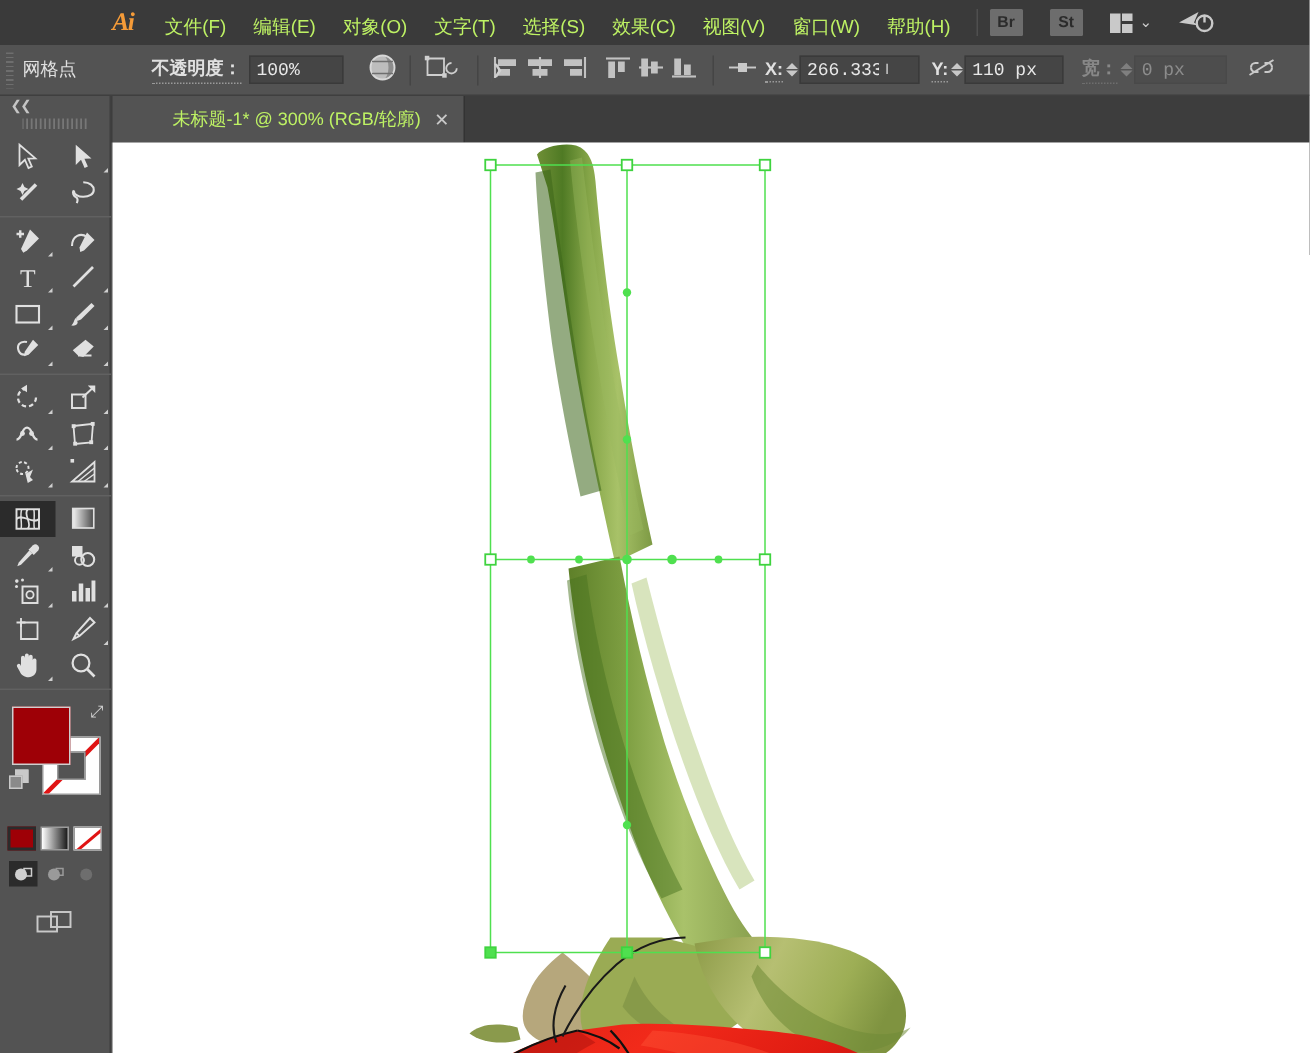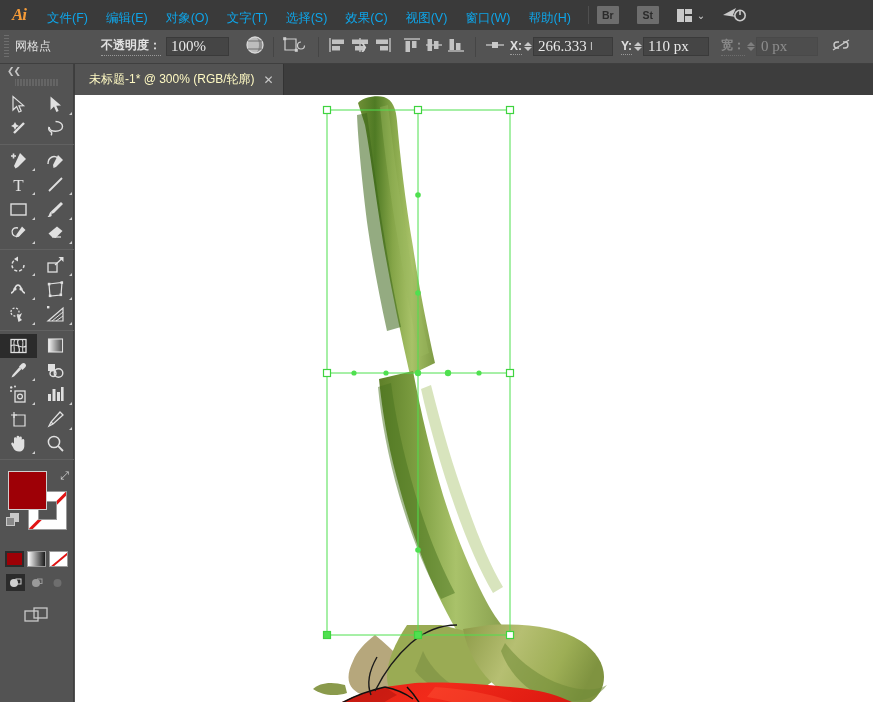--- a/index.html
+++ b/index.html
@@ -10,31 +10,31 @@
     color:#d4d4d4;
     font-size:12px;
     -webkit-font-smoothing:none;
   }
   .app { position:relative; width:873px; height:702px; }
 
   
   .menubar {
     position:absolute; left:0; top:0; width:873px; height:30px;
     background:#3a3a3a;
-    display:flex; align-items:center;
+    display:flex; align-items:center;justify-content:center;
   }
   .ai-logo {
     width:38px; height:30px; display:flex; align-items:center; justify-content:center;
     color:#f59b38; font-weight:bold; font-size:17px; font-style:italic;
     font-family:"Liberation Serif", serif;
     letter-spacing:-1px;
   }
   .menu-item {
     padding:0 9px; height:24px; line-height:30px;
-    color:#0ea5e9; font-size:12.5px; white-space:nowrap; cursor:default;
+    color:#bef264; font-size:12.5px; white-space:nowrap; cursor:default;
   }
   .menu-sep {
     width:1px; height:18px; background:#4f4f4f; margin:0 8px;
   }
   .badge-btn {
     width:22px; height:18px; background:#6d6d6d; color:#2b2b2b;
     font-size:10.5px; font-weight:bold; display:flex; align-items:center;
     justify-content:center; border-radius:1px; margin-right:18px;
   }
   .arrange-icon { display:flex; align-items:center; gap:5px; margin-right:16px; }
@@ -56,21 +56,21 @@
     background:repeating-linear-gradient(to bottom,#6e6e6e 0 1px,transparent 1px 3px);
   }
   .cb-label { color:#e0e0e0; font-size:12px; white-space:nowrap; }
   .cb-label.dotted { border-bottom:1px dotted #9a9a9a; padding-bottom:1px;font-weight:bold; }
   .field {
     background:#454545; border:1px solid #3a3a3a; height:19px;
     display:flex; align-items:center; color:#e8e8e8; font-size:11.5px;
   }
   .field input {
     background:transparent; border:none; outline:none; color:#e8e8e8;
-    font-size:15px; font-family:Liberation Serif, serif; height:17px; padding:0 4px;
+    font-size:12px; font-family:Liberation Mono, monospace; height:17px; padding:0 4px;
   }
   .field .arrowbtn {
     width:15px; height:17px; display:flex; align-items:center; justify-content:center;
     color:#cfcfcf; font-size:9px; border-left:1px solid #555;
   }
   .sep-v { width:1px; height:20px; background:#454545; margin:0 8px; }
   .ico { opacity:.88; }
   .stepper {
     display:flex; flex-direction:column; align-items:center; justify-content:center;
     width:11px; height:18px; gap:1px;
@@ -85,21 +85,21 @@
   .tabbar {
     position:absolute; left:0; top:64px; width:873px; height:31px;
     background:#3d3d3d;
   }
   .doc-tab {
     position:absolute; left:75px; top:0; height:31px;
     background:#535353; display:flex; align-items:center;
     padding:0 9px 0 14px; gap:9px;
     border-right:1px solid #333;
   }
-  .doc-tab .title { color:#fef9c3; font-size:12px; white-space:nowrap; }
+  .doc-tab .title { color:#bef264; font-size:12px; white-space:nowrap;margin-left:26px; }
   .doc-tab .close { color:#c9c9c9; font-size:12px; cursor:pointer; }
 
   
   .toolbar {
     position:absolute; left:0; top:64px; width:74px; height:638px;
     background:#535353; border-right:1px solid #3f3f3f;
   }
   .tb-collapse { height:13px; display:flex; align-items:center; padding-left:7px;
     color:#c5c5c5; font-size:9px; letter-spacing:-1px; }
   .tb-grip {

